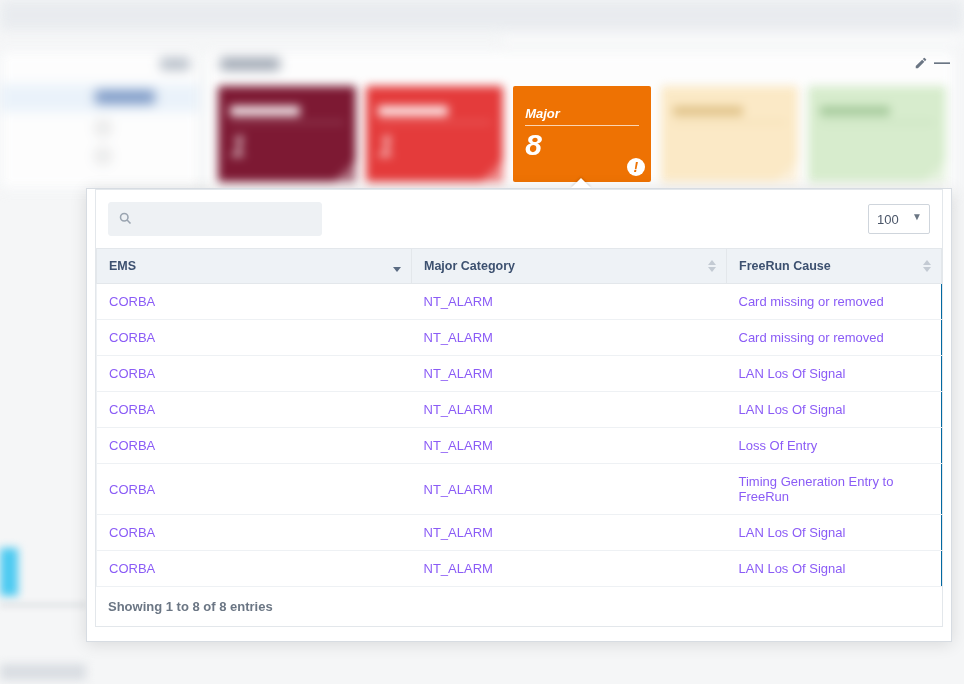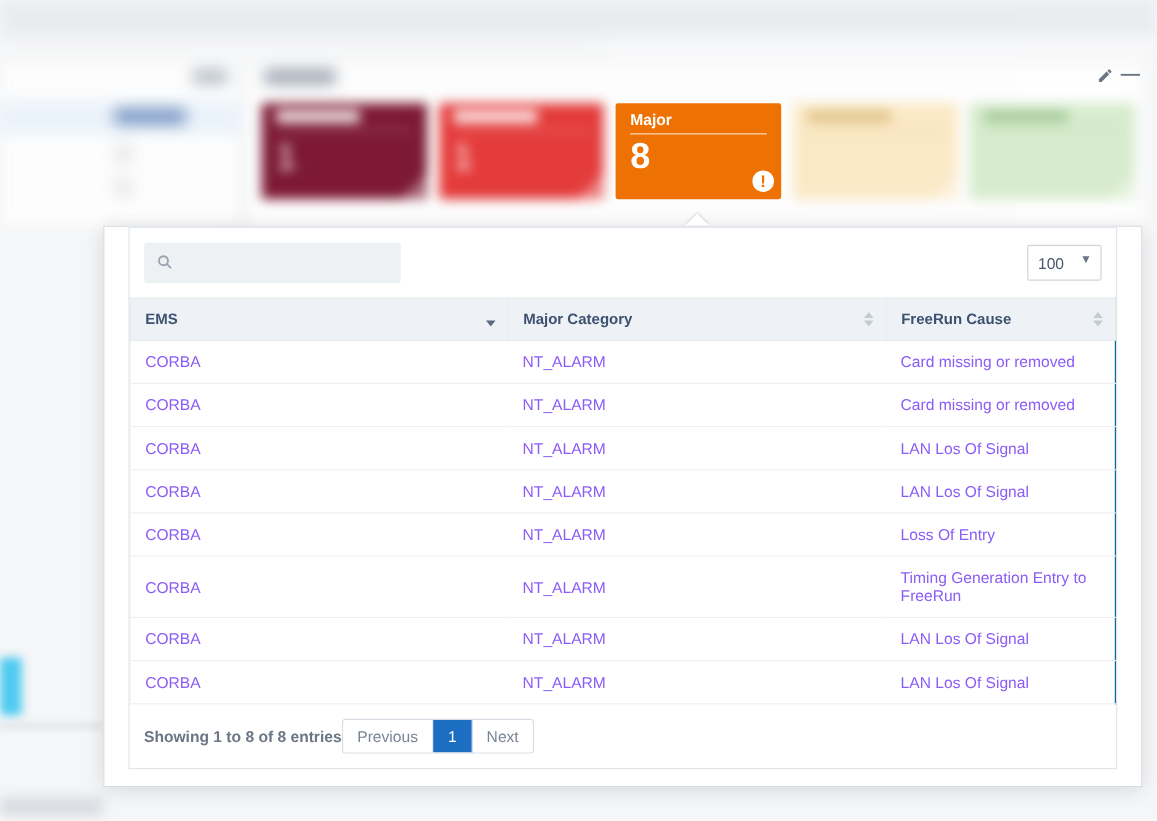--- a/index.html
+++ b/index.html
@@ -17,21 +17,21 @@
   .bg-chip { position:absolute; top:58px; left:160px; width:30px; height:12px; background:#aab3bf; border-radius:3px;}
   .bg-chip2 { position:absolute; top:58px; left:220px; width:60px; height:12px; background:#8a94a3; border-radius:3px;}
 
   
   .bg-bl-bar { position:absolute; bottom:4px; left:0; width:86px; height:16px; background:#d9dde2; filter:blur(5px);}
   .bg-bl-line { position:absolute; bottom:78px; left:0; width:86px; height:2px; background:#c7ccd2; filter:blur(3px);}
   .bg-bl-cyan { position:absolute; bottom:88px; left:0; width:18px; height:48px; background:#4dcaf1; filter:blur(4px);}
 
   
   .card-strip { position:absolute; top:86px; left:218px; right:18px; display:flex; gap:10px; }
-  .card { flex:1; height:80px; border-radius:2px; position:relative; padding:6px 12px; color:#fff; }
+  .card { flex:1; height:96px; border-radius:2px; position:relative; padding:20px 12px; color:#fff;font-style:italic; }
   .card.blur { filter: blur(5px); }
   .card .title-bar { width:70px; height:10px; background:rgba(255,255,255,0.9); border-radius:2px; margin-bottom:6px;}
   .card .hr { height:1px; background:rgba(255,255,255,0.5); margin:3px 0 6px;}
   .card .num { font-size:30px; font-weight:400;}
   .card .corner { position:absolute; bottom:0; right:0; width:0;height:0; border-left:22px solid transparent; border-bottom:22px solid rgba(255,255,255,0.35);}
   .card .bang { position:absolute; bottom:6px; right:6px; width:18px; height:18px; border-radius:50%; background:#fff; color:#ee7203; font-weight:bold; text-align:center; line-height:18px; font-size:14px;}
 
   .card.maroon { background:#7d1933;}
   .card.red { background:#e43b3b;}
   .card.orange { background:#ee7203; filter:none !important;}
@@ -44,21 +44,21 @@
   
   .pointer { position:absolute; top:178px; left:571px; width:0; height:0; border-left:10px solid transparent; border-right:10px solid transparent; border-bottom:10px solid #fff; filter: drop-shadow(0 -1px 1px rgba(0,0,0,0.15)); z-index:5;}
 
   
   .panel-icons { position:absolute; top:56px; right:14px; display:flex; gap:6px; color:#6b7684; }
   .panel-icons span { font-size:14px; cursor:pointer;}
 
   
   .popup { position:absolute; top:188px; left:86px; width:866px; background:#fff; border:1px solid #d7dce2; box-shadow:0 2px 16px rgba(0,0,0,0.12); z-index:4; }
   .popup-title { padding:14px 14px 10px; font-size:13px; color:#4a5568; }
-  .inner-panel { margin:0 20px 14px; border:1px solid #e3e7eb; background:#fff; }
+  .inner-panel { margin:0 8px 14px; border:1px solid #e3e7eb; background:#fff; }
 
   .toolbar { padding:12px; display:flex; align-items:center; justify-content:space-between; }
   .search { position:relative; width:214px; }
   .search input { width:100%; height:34px; background:#eef1f4; border:1px solid #eef1f4; border-radius:3px; padding:0 10px 0 32px; font-size:13px; color:#556; outline:none;}
   .search .icon { position:absolute; left:10px; top:9px; color:#9aa4b0; }
   .select-wrap { position:relative; }
   .select-wrap select { width:62px; height:30px; border:1px solid #cfd5dc; background:#fff; color:#4a5568; font-size:13px; padding:0 22px 0 8px; appearance:none; border-radius:2px;}
   .select-wrap::after { content:"▼"; position:absolute; right:8px; top:7px; font-size:10px; color:#6b7684; pointer-events:none;}
 
   table { width:100%; border-collapse:collapse; }
@@ -237,21 +237,16 @@
           <tr>
             <td>CORBA</td>
             <td>NT_ALARM</td>
             <td>LAN Los Of Signal</td>
           </tr>
         </tbody>
     </table>
 
     <div class="footer">
       <div class="info">Showing 1 to 8 of 8 entries</div>
-      <div class="pager">
-        <button>Previous</button>
-        <button class="active">1</button>
-        <button>Next</button>
-      </div>
     </div>
 
   </div>
 </div>
 
 </body></html>

